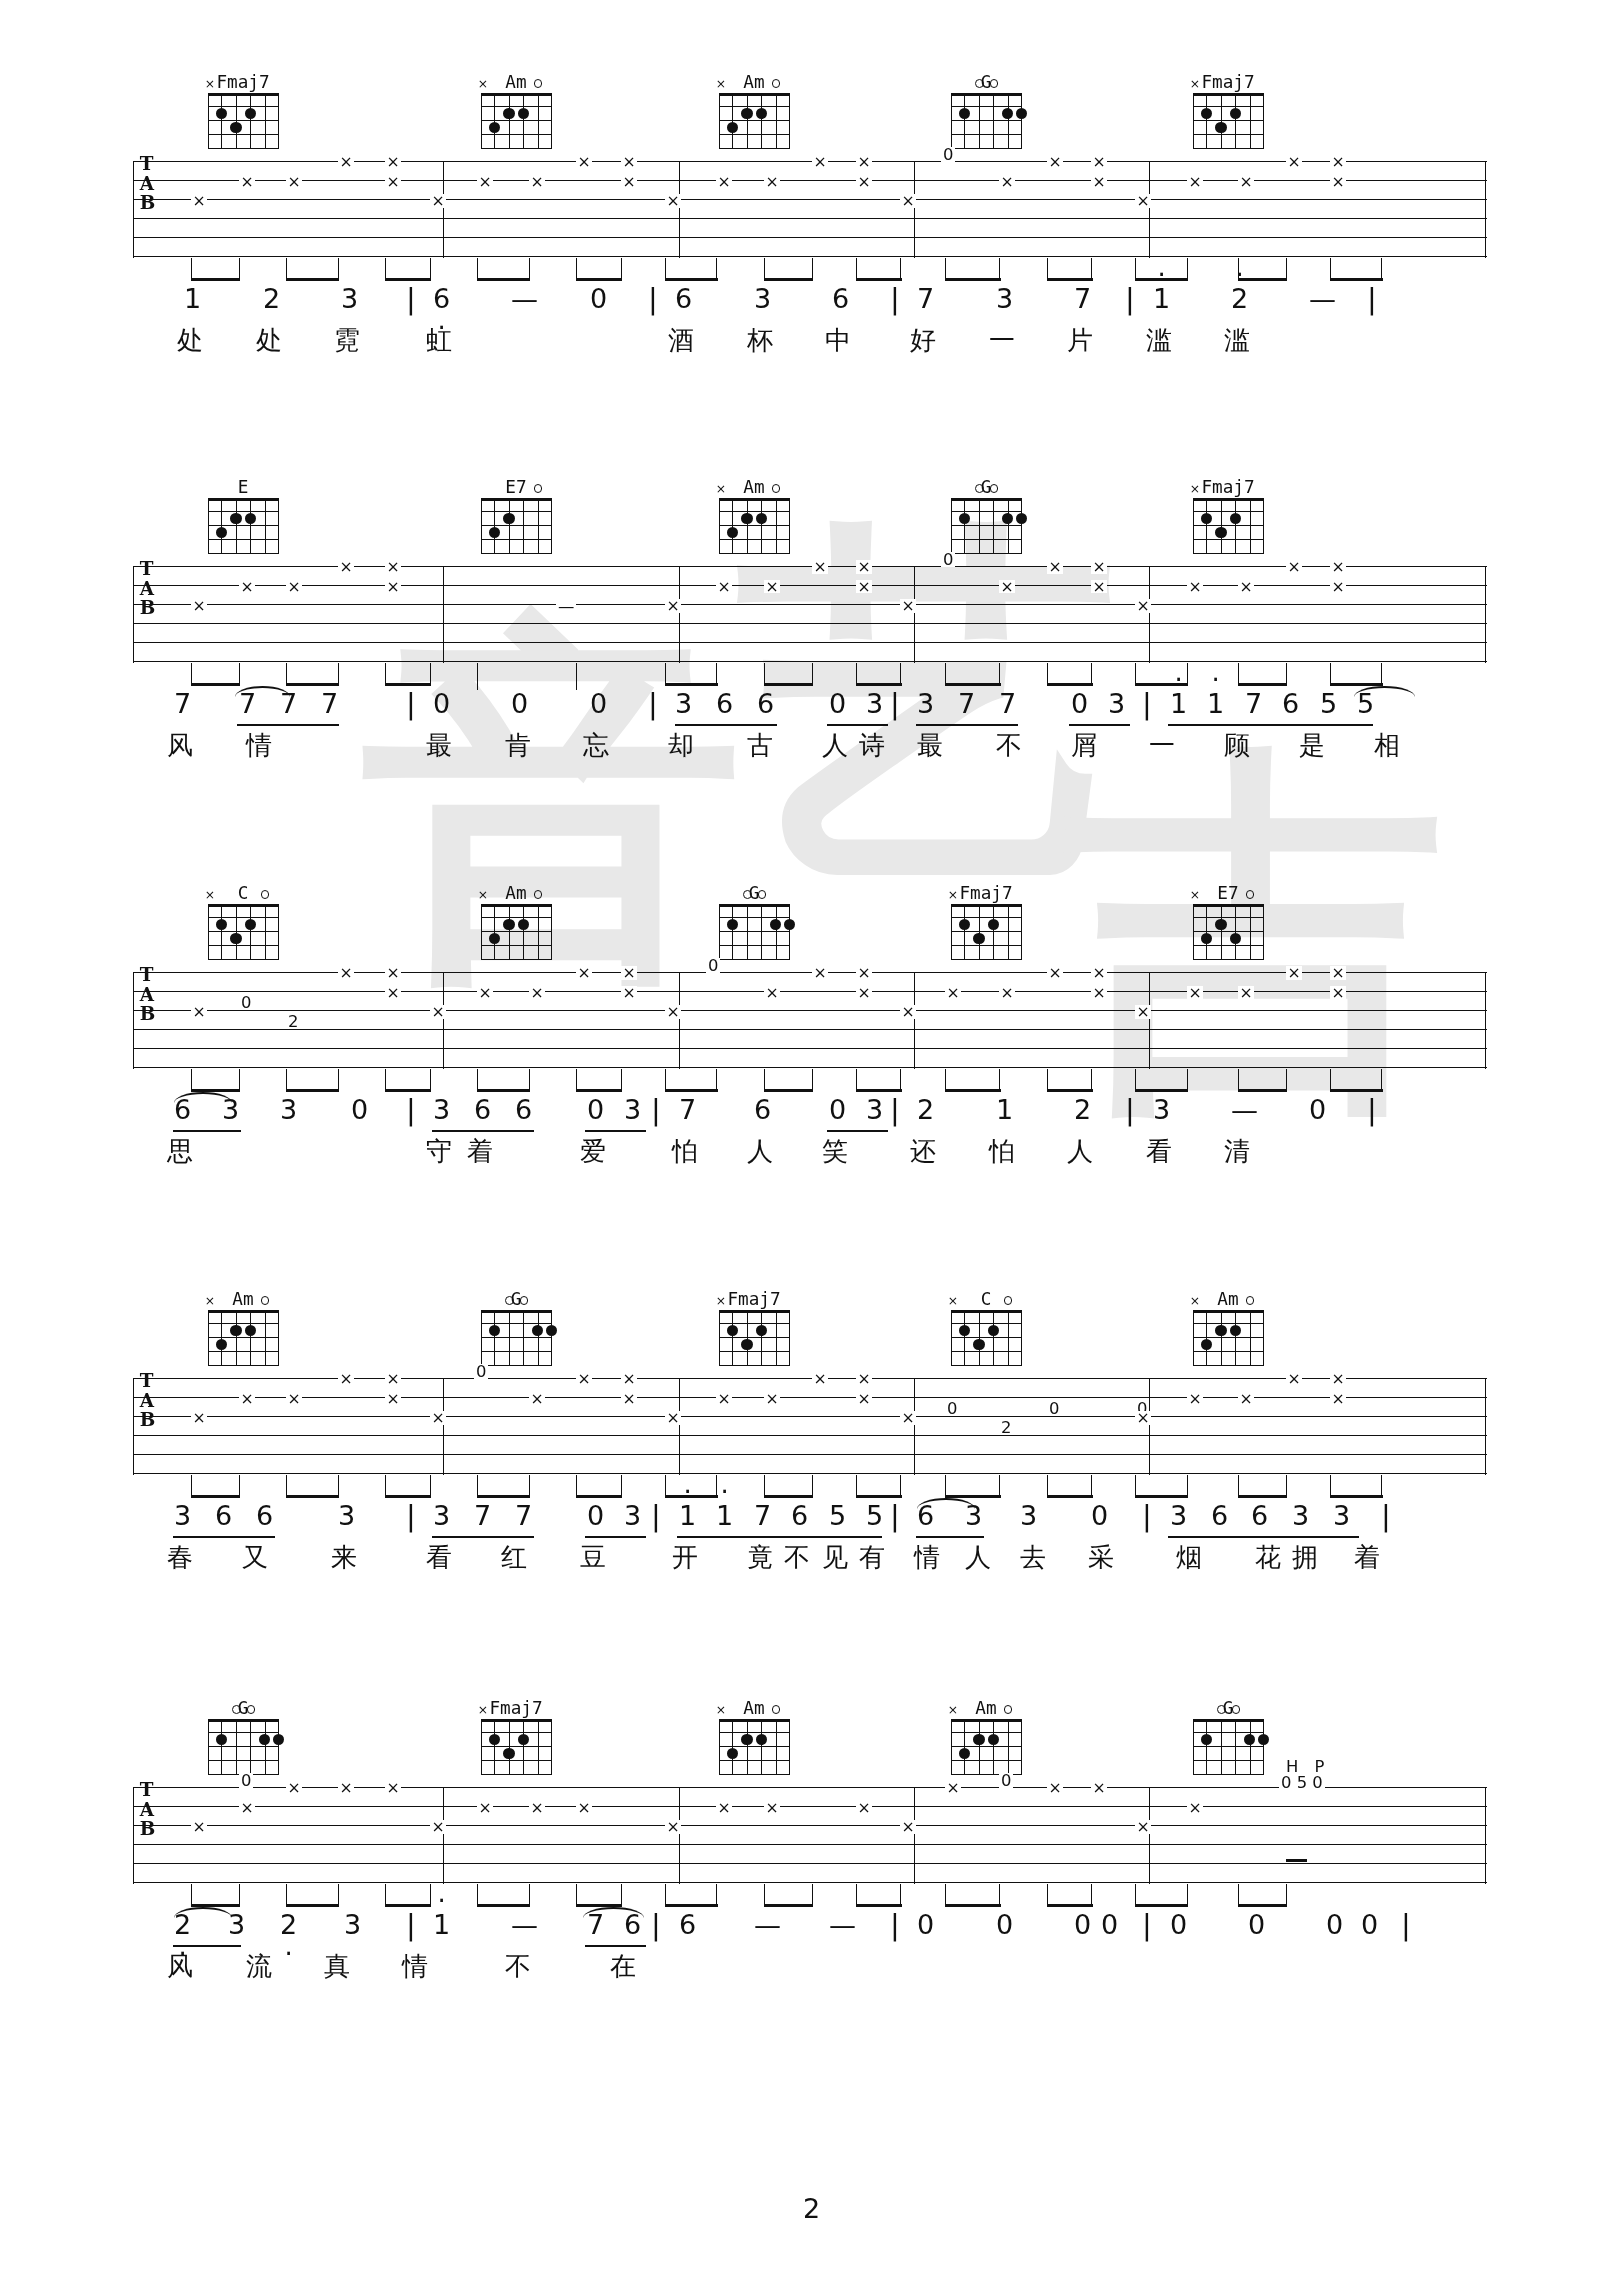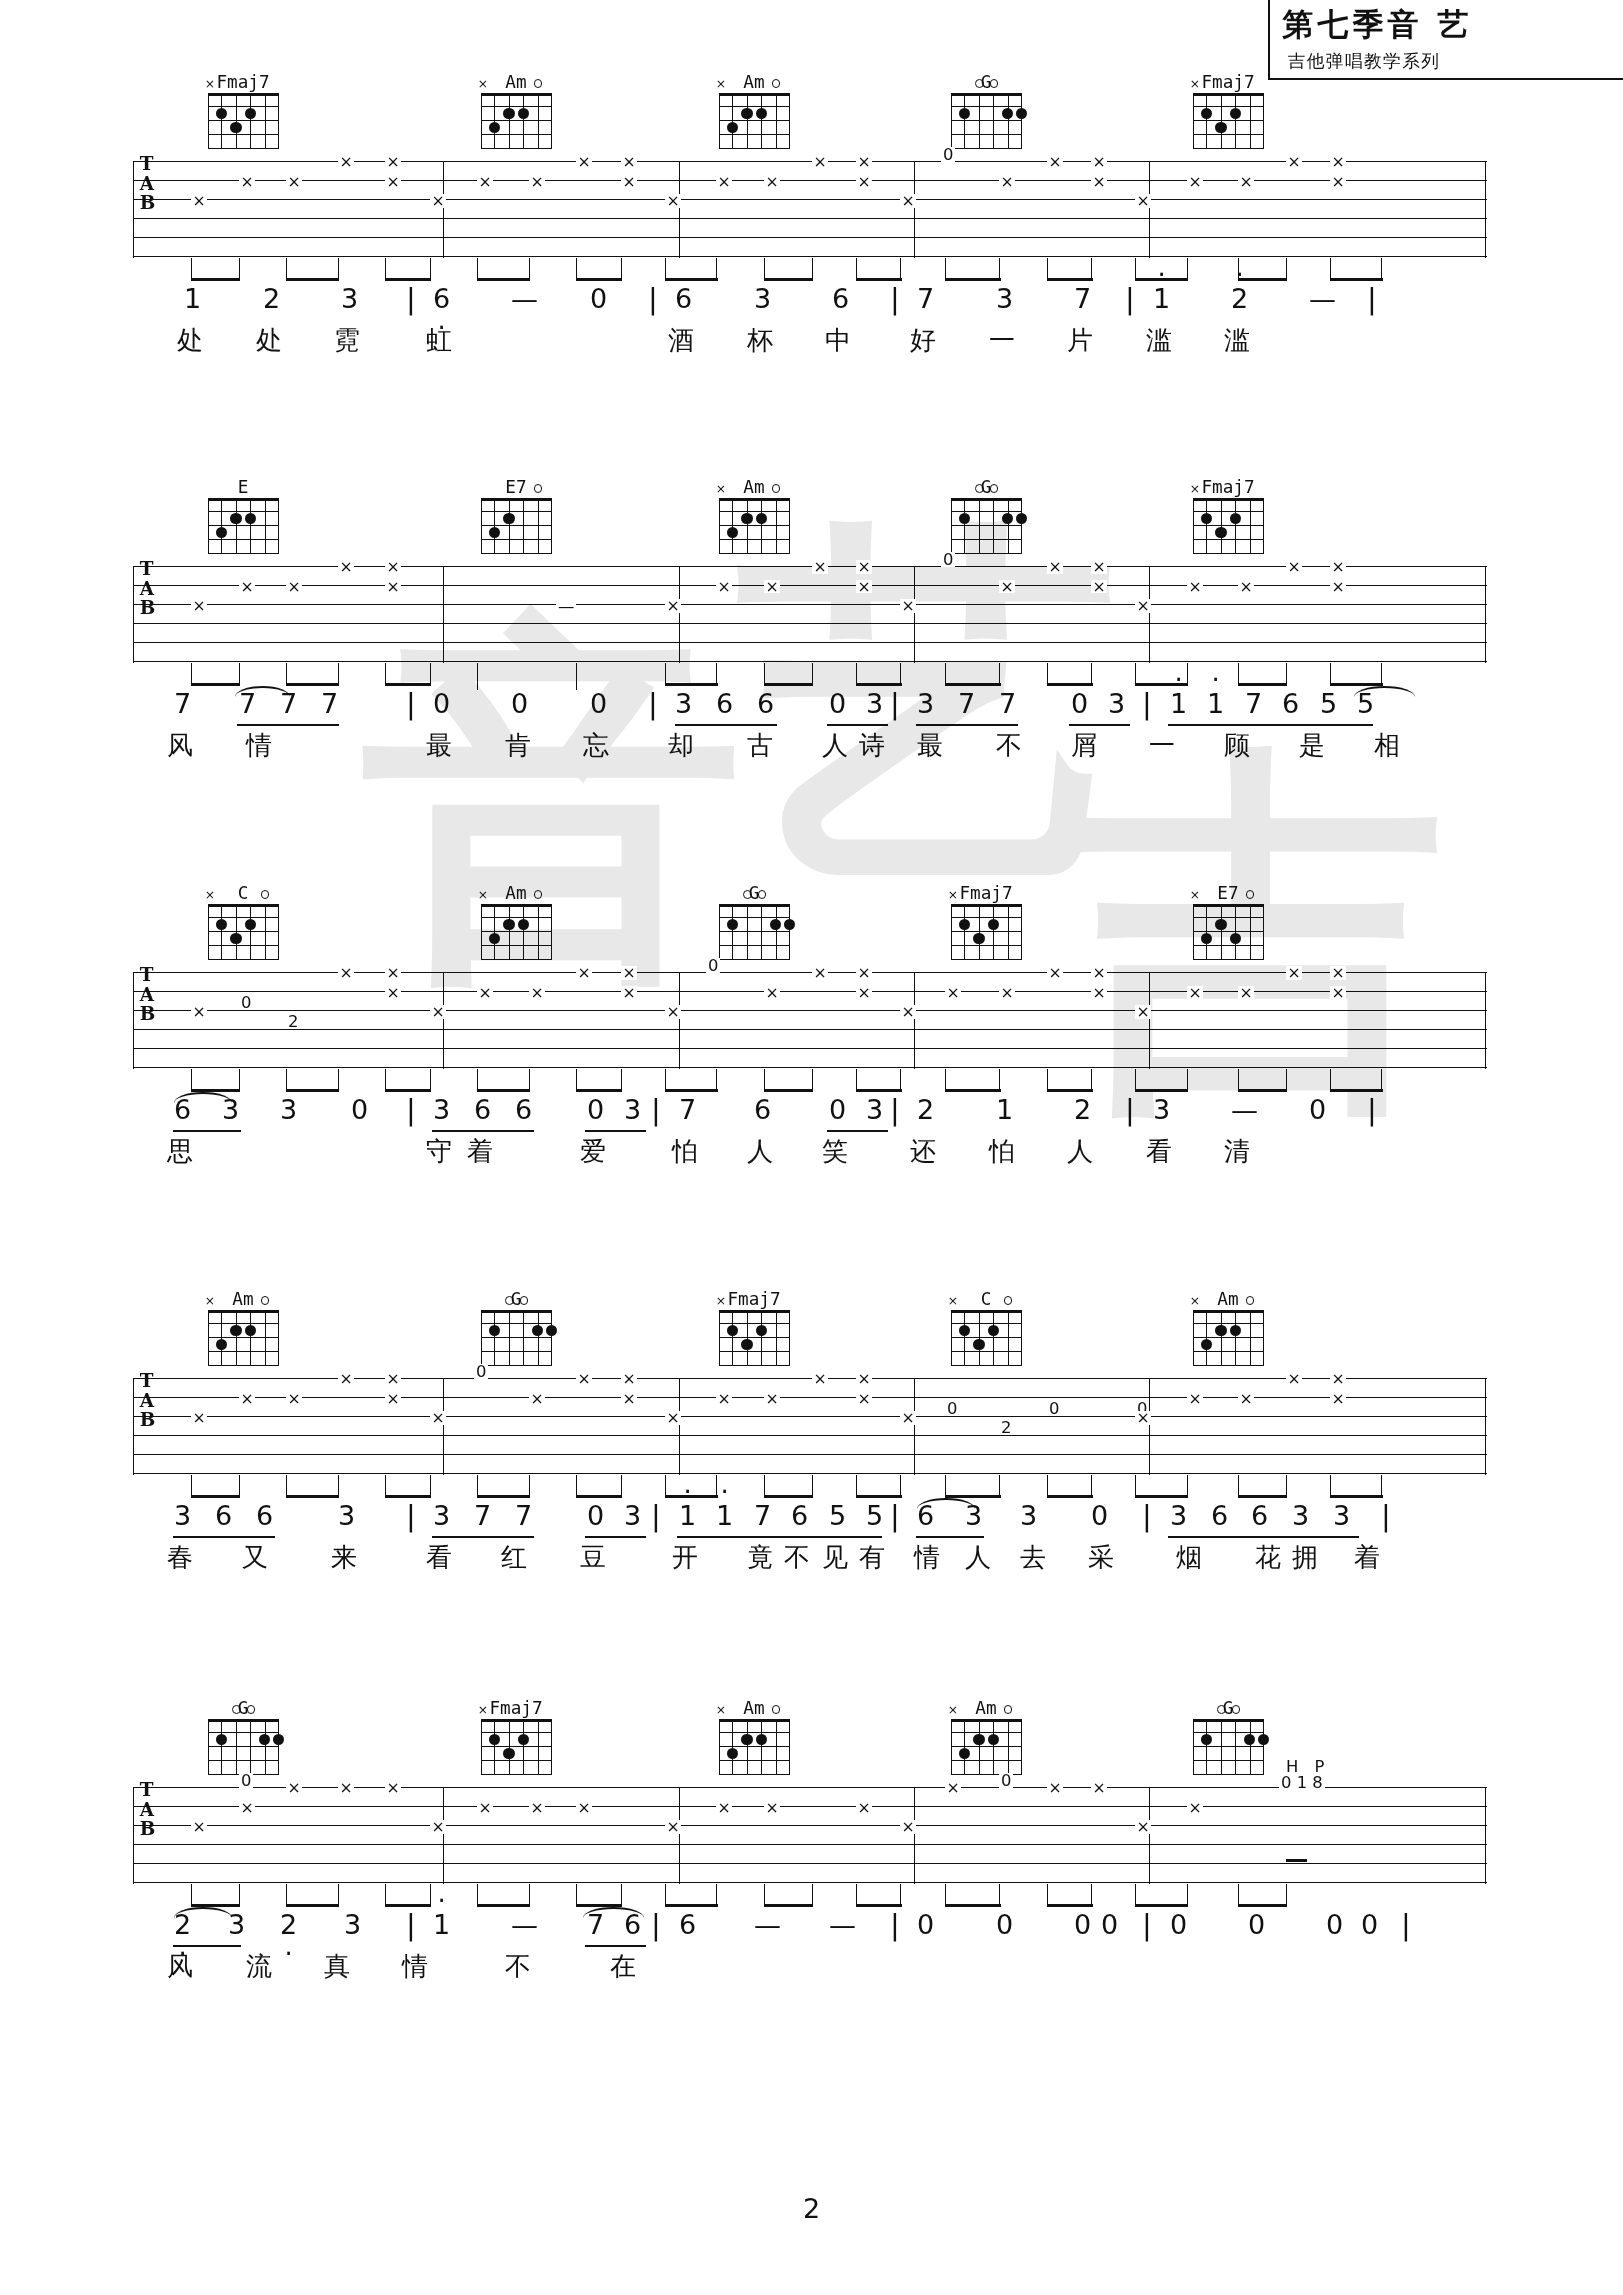--- a/index.html
+++ b/index.html
@@ -251,24 +251,20 @@
     font-size: 16.4px;
     color: #111;
     letter-spacing: 5.5px;
   }
 </style>
 </head>
 <body>
 
 <div class="page">
 
-  <div class="header-box">
-    <div class="header-title">第七季音 艺</div>
-    <div class="header-sub">吉他弹唱教学系列</div>
-  </div>
 
   <div class="watermark">
     <div class="wm-char wm1">音</div>
     <div class="wm-char wm2">艺</div>
     <div class="wm-char wm3">吉</div>
   </div>
 
   <div class="system" style="top:72px;">
 
     <div class="chords">
@@ -1395,21 +1391,21 @@
       <div class="xmark" style="left:532px; top:40px;">×</div>
       <div class="tabnum" style="left:866px; top:-6.8px;">0</div>
       <div class="xmark" style="left:812px; top:1.4px;">×</div>
       <div class="xmark" style="left:914px; top:1.4px;">×</div>
       <div class="xmark" style="left:958px; top:1.4px;">×</div>
       <div class="xmark" style="left:767px; top:40px;">×</div>
       <div class="xmark" style="left:1054px; top:20.5px;">×</div>
       <div class="xmark" style="left:1002px; top:40px;">×</div>
 
       <div class="hp-label" style="left:1153px; top:-23px;">H P</div>
-      <div class="tabnum" style="left:1146px; top:-5.5px;">0 1 8</div>
+      <div class="tabnum" style="left:1146px; top:-5.5px;">0 5 0</div>
       <div class="beam" style="left:1153px; top:79px; width:20.5px;"></div>
 
       <div class="stem" style="left:58px;  top:104px; height:22px;"></div>
       <div class="stem" style="left:106px; top:104px; height:22px;"></div>
       <div class="beam" style="left:58px;  top:124px; width:49px;"></div>
       <div class="stem" style="left:153px; top:104px; height:22px;"></div>
       <div class="stem" style="left:205px; top:104px; height:22px;"></div>
       <div class="beam" style="left:153px; top:124px; width:53px;"></div>
       <div class="stem" style="left:252px; top:104px; height:22px;"></div>
       <div class="stem" style="left:297px; top:104px; height:22px;"></div>

